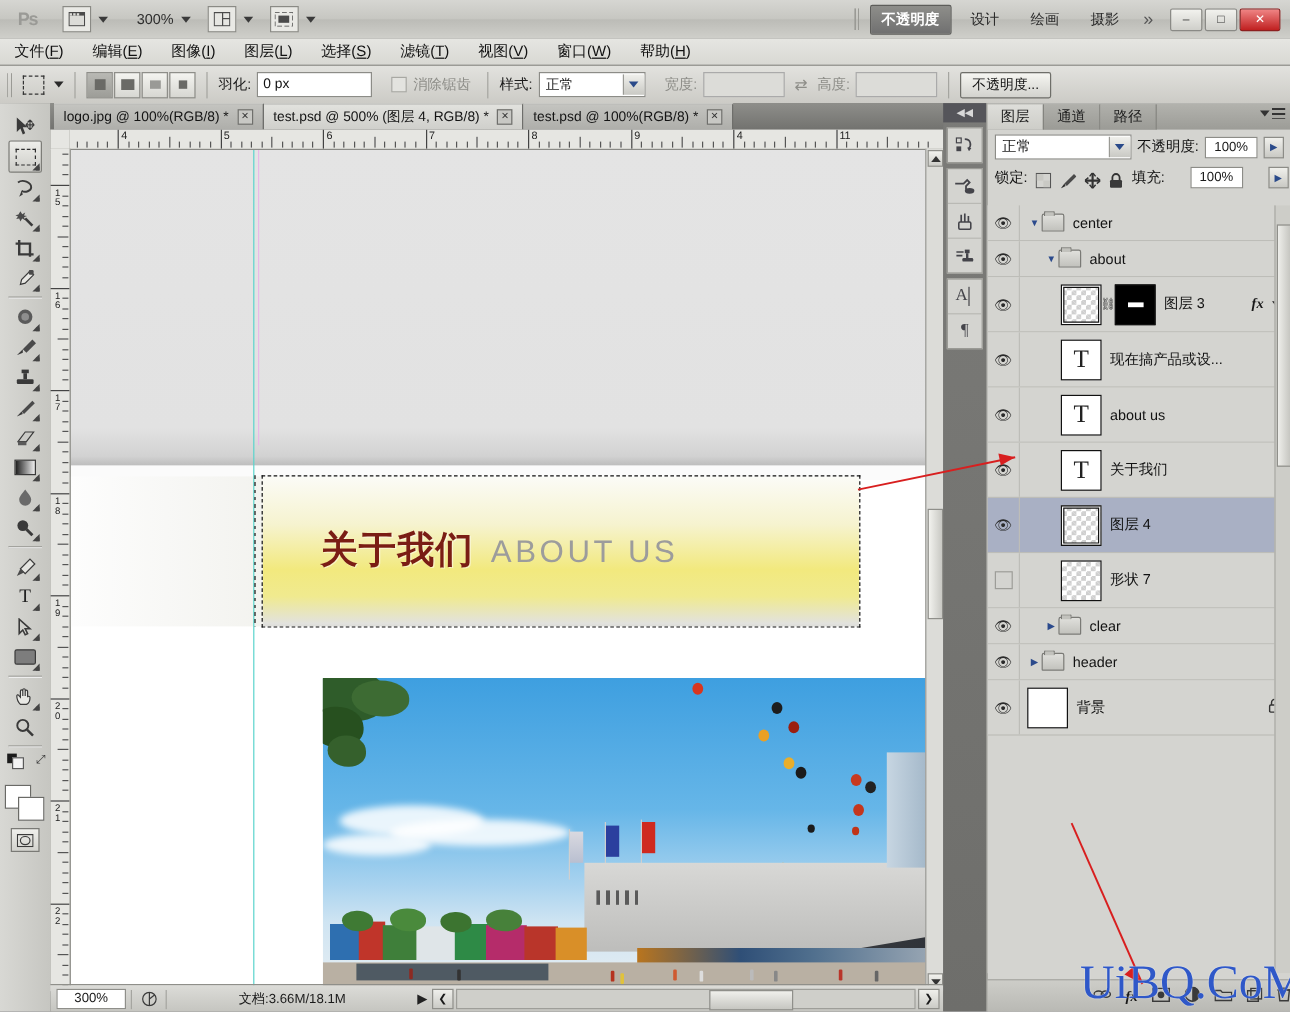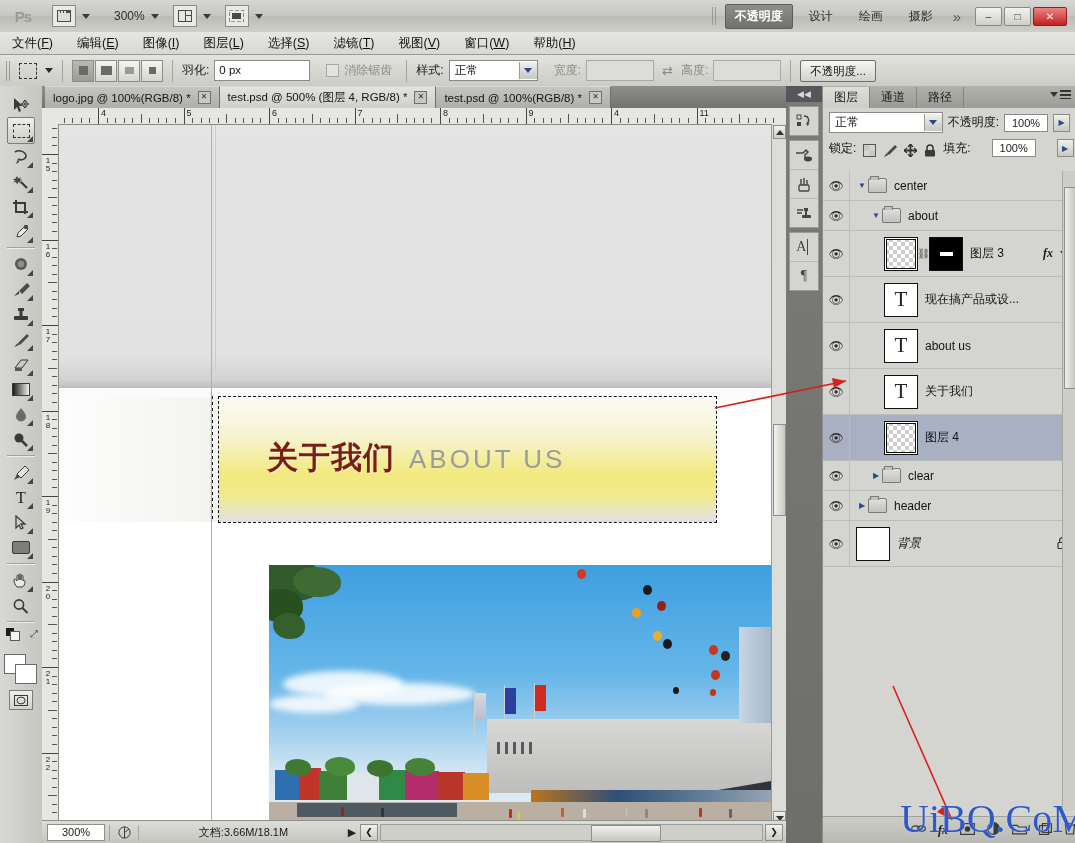--- a/index.html
+++ b/index.html
@@ -256,21 +256,21 @@
   .lrow.tall{height:45px;}
   .lrow.sel{background:#a9b0c4;}
   .eye{width:26px;height:100%;display:flex;align-items:center;justify-content:center;border-right:1px solid #bdbdb8;}
   .eyeglyph{font-size:12px;color:#2a2a2a;}
   .eyebox{width:13px;height:13px;border:1px solid #9d9d98;background:#d4d4d0;}
   .lindent{display:inline-block;}
   .twisty{width:12px;display:flex;align-items:center;justify-content:center;font-size:8px;color:#2b4a8c;}
   .folder{width:17px;height:13px;background:linear-gradient(to bottom,#e0e0dc,#c2c2bd);border:1px solid #7a7a76;border-radius:2px 2px 1px 1px;position:relative;}
   .folder:before{content:"";position:absolute;left:1px;top:-3px;width:7px;height:3px;background:#c2c2bd;border:1px solid #7a7a76;border-bottom:none;border-radius:1px 1px 0 0;}
   .lname{font-size:12px;color:#121212;margin-left:7px;white-space:nowrap;overflow:hidden;}
-  .lname.italic{font-style:italic;}
+  .lname.italic{}
   .thumb{width:32px;height:32px;border:1px solid #111;background:#fff;flex:none;}
   .thumb.checker{
     background-image:linear-gradient(45deg,#cfcfcf 25%,transparent 25%,transparent 75%,#cfcfcf 75%),
                      linear-gradient(45deg,#cfcfcf 25%,transparent 25%,transparent 75%,#cfcfcf 75%);
     background-size:8px 8px;background-position:0 0,4px 4px;background-color:#fff;
   }
   .thumb.dblborder{box-shadow:0 0 0 1px #fff inset,0 0 0 2px #111 inset;}
   .thumb.text{display:flex;align-items:center;justify-content:center;
      font:400 21px "Liberation Serif",serif;color:#222;}
   .thumb.mask{background:#000;display:flex;align-items:center;justify-content:center;}
@@ -1058,20 +1058,28 @@
 
       <div class="lrow tall sel">
         <div class="eye">
             <span class="eyeglyph">👁</span>
           </div>
         <span class="lindent" style="width:34px"></span>
         <span class="thumb checker dblborder"></span>
         <span class="lname">图层 4</span>
       </div>
 
+      <div class="lrow tall">
+        <div class="eye">
+            <span class="eyebox"></span>
+          </div>
+        <span class="lindent" style="width:34px"></span>
+        <span class="thumb checker"></span>
+        <span class="lname">形状 7</span>
+      </div>
 
       <div class="lrow">
         <div class="eye">
             <span class="eyeglyph">👁</span>
           </div>
         <span class="lindent" style="width:20px"></span>
         <span class="twisty">▶</span>
         <span class="folder"></span>
         <span class="lname">clear</span>
       </div>

